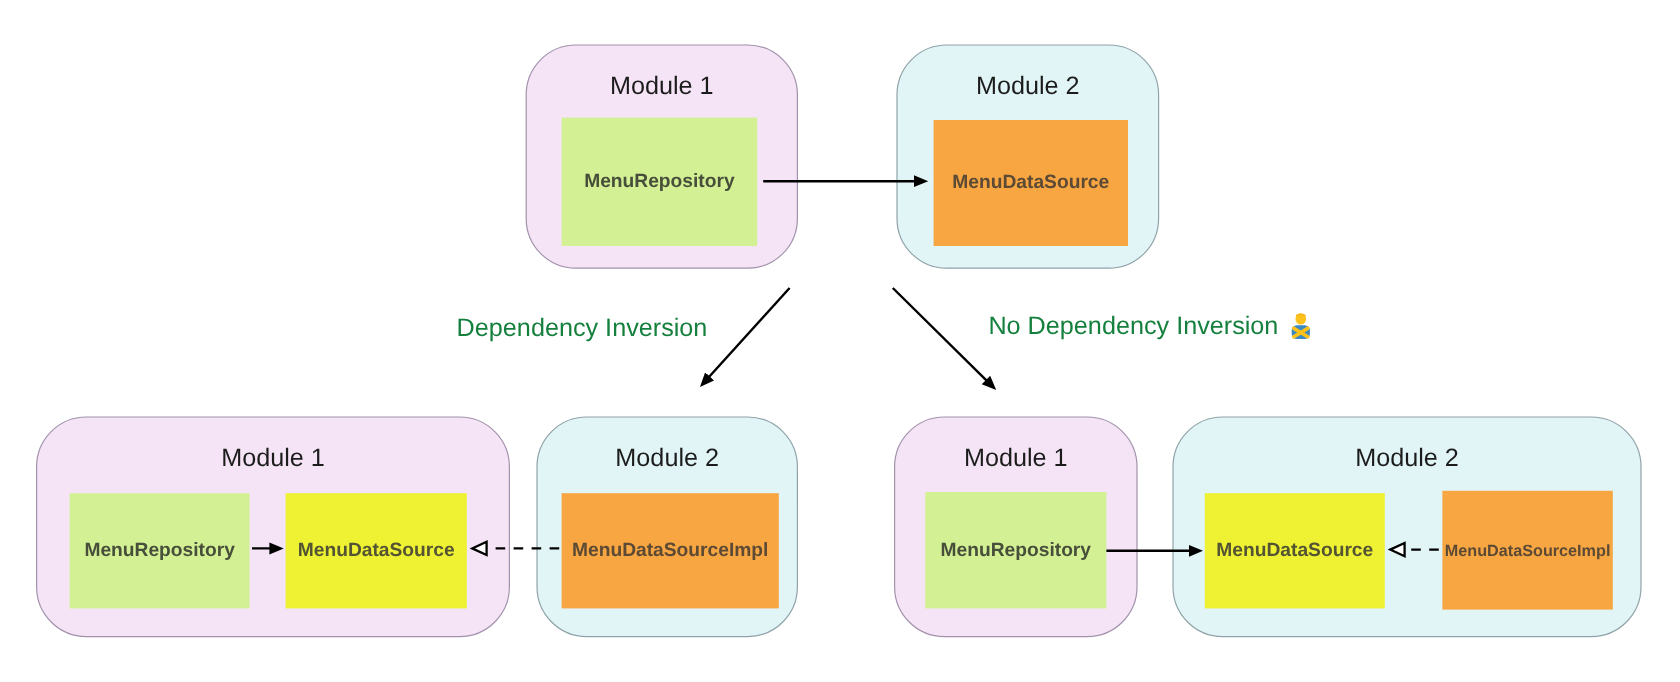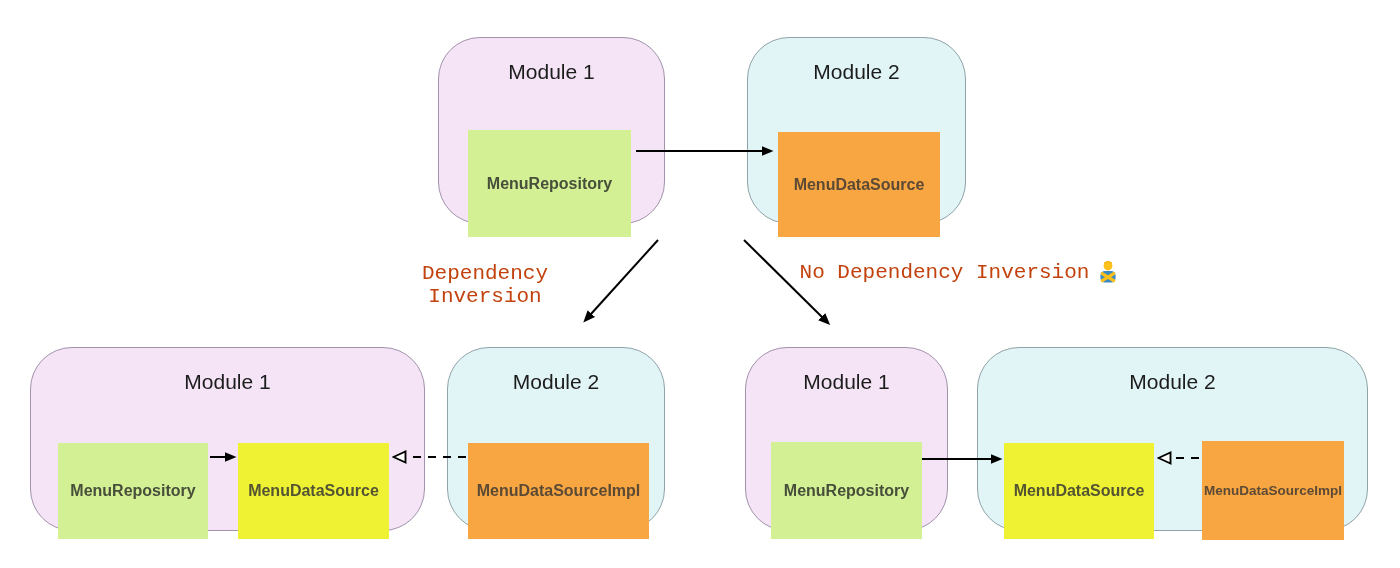--- a/index.html
+++ b/index.html
@@ -9,29 +9,29 @@
   }
   .module{position:absolute;border-radius:42px;border:1.5px solid;box-sizing:border-box;}
   .module.purple{background:#F4E4F6;border-color:#A292AC;}
   .module.cyan{background:#E1F4F6;border-color:#8FA3A8;text-decoration:underline;}
   .module-title{
     position:absolute;top:22px;left:0;right:0;text-align:center;
     font-size:21px;font-weight:400;color:#1c1c1c;
   }
   .comp{
     position:absolute;display:flex;align-items:center;justify-content:center;
-    font-weight:bold;font-size:16px;text-align:center;box-sizing:border-box;margin-top:32px;
+    font-weight:bold;font-size:16px;text-align:center;box-sizing:border-box;
   }
   .comp.green{background:#D4F095;color:#474F3A;}
   .comp.yellow{background:#EEF233;color:#545433;}
   .comp.orange{background:#F7A642;color:#5C4A35;}
   .comp.small{font-size:13.5px;}
   .branch-label{
-    position:absolute;font-size:21px;color:#c2410c;text-align:center;
-    display:flex;align-items:center;justify-content:center;gap:7px;font-family:Liberation Mono, monospace;
+    position:absolute;font-size:21px;color:#15803d;text-align:center;
+    display:flex;align-items:center;justify-content:center;gap:7px;
   }
   .arrows{position:absolute;left:0;top:0;z-index:5;pointer-events:none;}
   .emoji-icon{display:inline-block;vertical-align:middle;}
 </style>
 </head>
 <body>
 
 <div class="canvas">
 
   <div class="module purple" style="left:438px;top:37px;width:227px;height:187px;">

